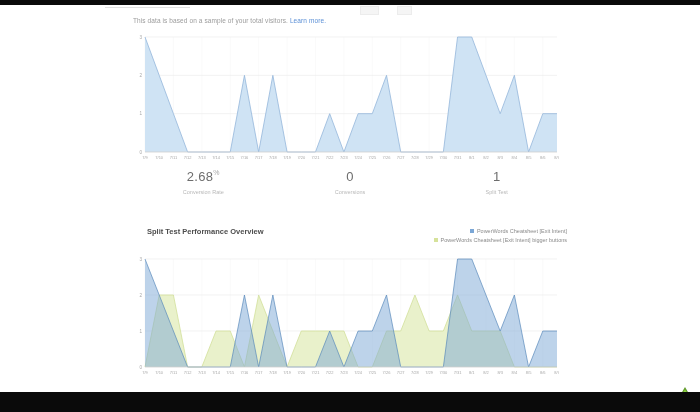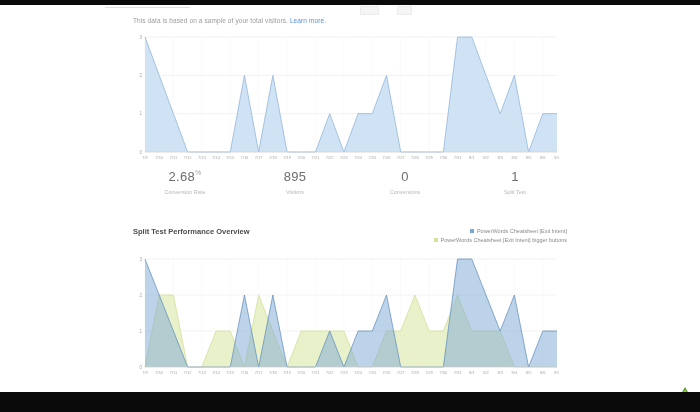--- a/index.html
+++ b/index.html
@@ -23,21 +23,21 @@
   #chart2{top:252px;}
   svg{display:block;}
   svg text{font-family:"Liberation Sans", sans-serif;}
 
   .stats{position:absolute;left:130px;top:164px;width:440px;display:flex;}
   .stat{flex:1;text-align:center;}
   .stat-value{font-size:13px;color:#6d6d6d;letter-spacing:.3px;}
   .stat-suffix{font-size:7px;color:#a8a8a8;vertical-align:6px;}
   .stat-label{margin-top:5px;font-size:5.5px;color:#b8b8b8;}
 
-  .section-title{position:absolute;left:133px;top:222px;font-size:7.5px;font-weight:bold;color:#4d4d4d;text-align:center;}
+  .section-title{position:absolute;left:147px;top:222px;font-size:7.5px;font-weight:bold;color:#4d4d4d;text-align:center;}
   .legend{position:absolute;right:133px;top:221px;text-align:right;}
   .legend-row{display:flex;align-items:center;justify-content:flex-end;height:9px;}
   .legend-marker{width:4px;height:4px;display:inline-block;margin-right:3px;}
   .legend-label{font-size:5.5px;color:#8a8a8a;}
 
   .logo{position:absolute;left:676px;top:381px;width:18px;height:17px;}
 </style>
 </head>
 <body>
 
@@ -110,24 +110,20 @@
         <text x="398.58620689655174" y="124" text-anchor="middle" font-size="4" fill="#a9a9a9">8/5</text>
         <text x="412.7931034482759" y="124" text-anchor="middle" font-size="4" fill="#a9a9a9">8/6</text>
         <text x="427" y="124" text-anchor="middle" font-size="4" fill="#a9a9a9">8/7</text>
       </svg>
     </div>
 
   <div class="stats">
     <div class="stat">
       <div class="stat-value"><span>2.68</span><span class="stat-suffix">%</span></div>
       <div class="stat-label">Conversion Rate</div>
-    </div>
-    <div class="stat">
-      <div class="stat-value">895</div>
-      <div class="stat-label">Visitors</div>
     </div>
     <div class="stat">
       <div class="stat-value">0</div>
       <div class="stat-label">Conversions</div>
     </div>
     <div class="stat">
       <div class="stat-value">1</div>
       <div class="stat-label">Split Test</div>
     </div>
   </div>

